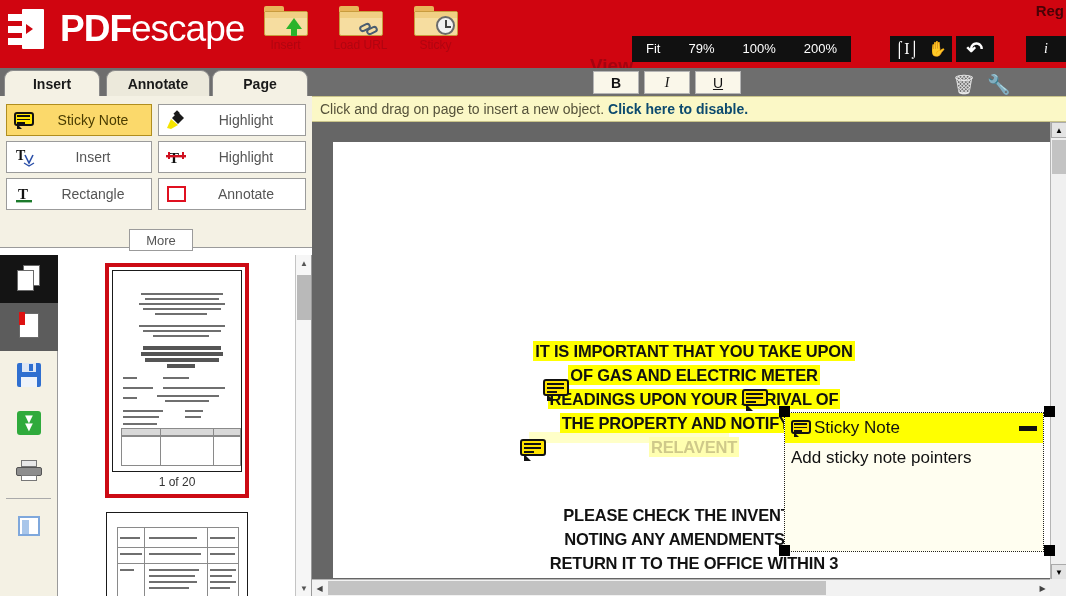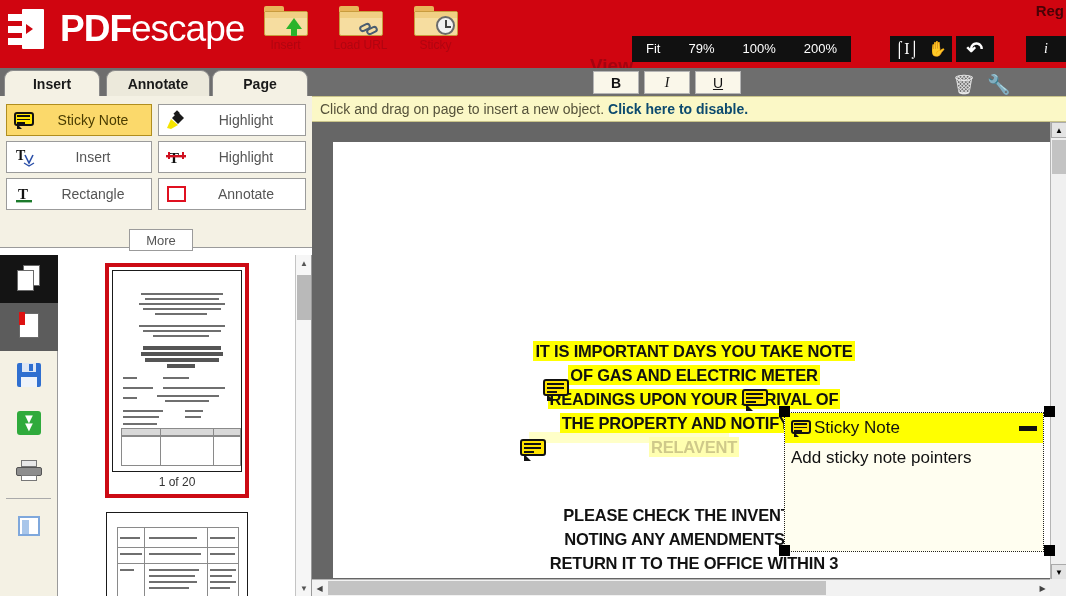--- a/index.html
+++ b/index.html
@@ -572,21 +572,21 @@
     <span>Click and drag on page to insert a new object.</span>
     <b>Click here to disable.</b>
   </div>
 
   <div class="canvas">
     <div class="page">
 
       <div class="hlstripe" style="left:196px;top:290px;width:200px;background:#ffffc8;"></div>
 
       <div class="dtext" style="top:198px;">
-        <span class="hl">IT IS IMPORTANT DAYS YOU TAKE NOTE</span>
+        <span class="hl">IT IS IMPORTANT THAT YOU TAKE UPON</span>
       </div>
       <div class="dtext" style="top:222px;">
         <span class="hl">OF GAS AND ELECTRIC METER</span>
       </div>
       <div class="dtext" style="top:246px;">
         <span class="hl">READINGS UPON YOUR ARRIVAL OF</span>
       </div>
       <div class="dtext" style="top:270px;">
         <span class="hl">THE PROPERTY AND NOTIFY THE</span>
       </div>

